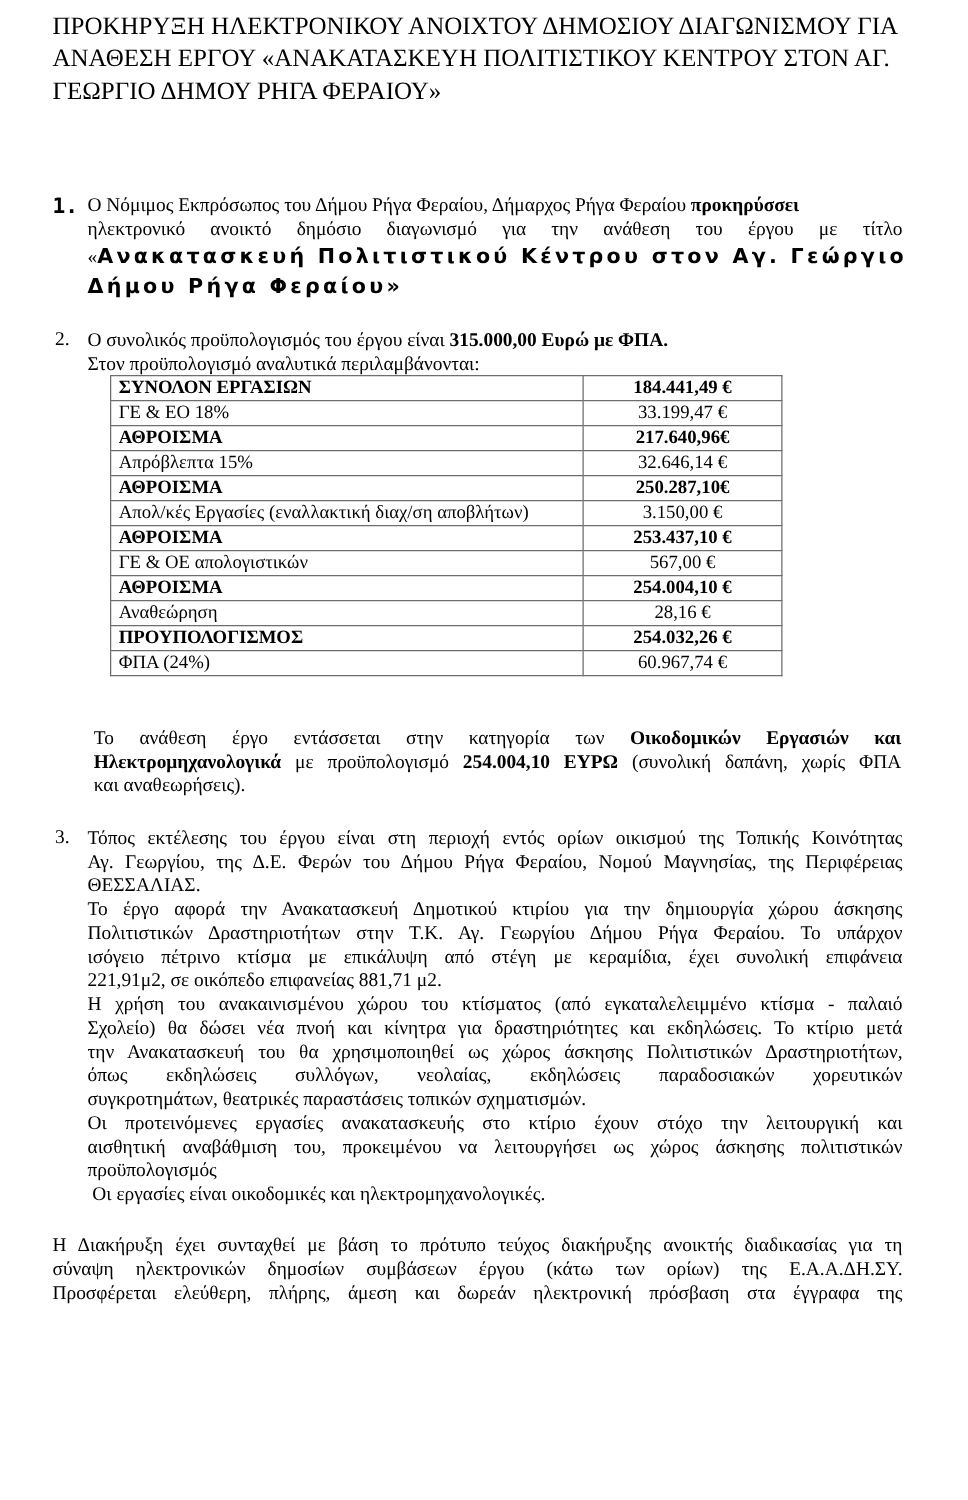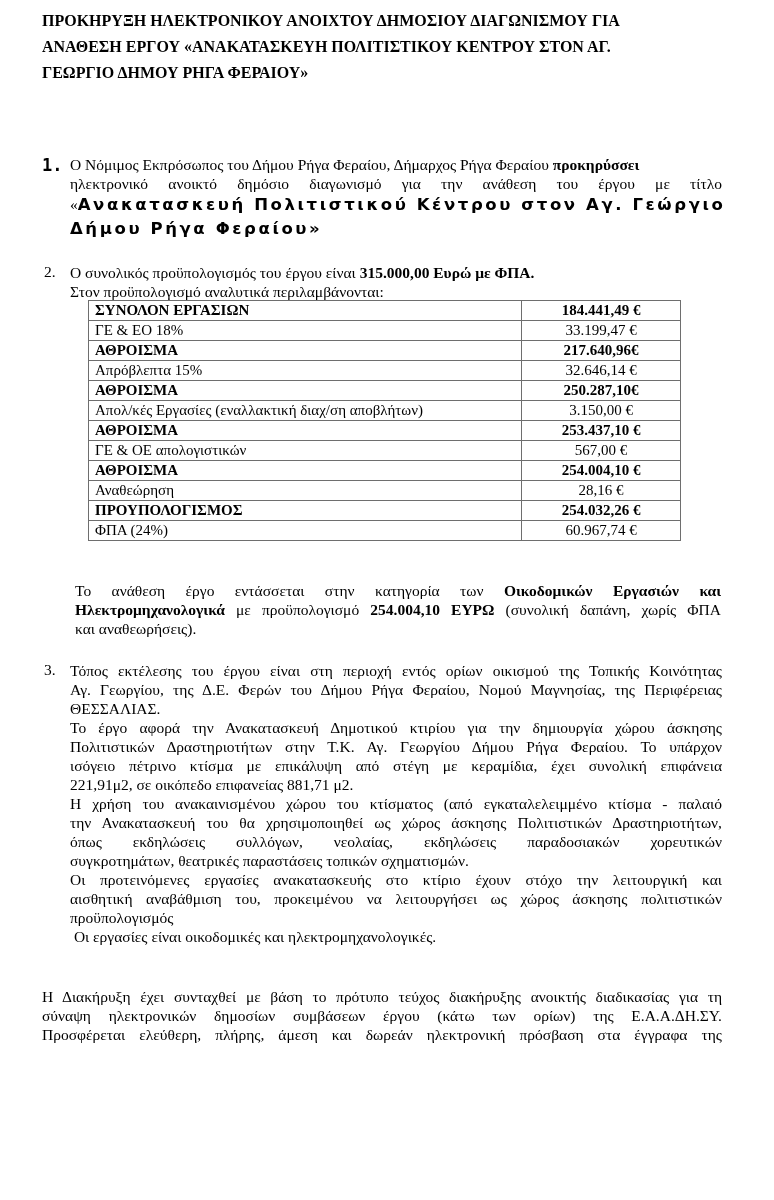--- a/index.html
+++ b/index.html
@@ -1,31 +1,31 @@
 <!DOCTYPE html>
 <html><head>
 <meta charset="utf-8">
 <style>
   html, body { margin: 0; padding: 0; background: #ffffff; }
   body { width: 774px; height: 1200px; overflow: hidden; position: relative;
          font-family: "Liberation Serif", serif; color: #000; }
   .title { position: absolute; left: 42px; top: 8px; width: 700px;
-           font-weight: bold; font-size: 16px; line-height: 26px; letter-spacing: 0px; }
+           font-weight: normal; font-size: 20px; line-height: 26px; letter-spacing: 0px; }
   .title div { white-space: nowrap; }
   .para { position: absolute; font-size: 15.5px; line-height: 19px; text-align: justify; }
   .para .ln { display: block; white-space: nowrap; }
   .just { text-align: justify; text-align-last: justify; display: block; white-space: normal; }
   .num1 { position: absolute; left: 42px; top: 155px; font-family: "DejaVu Sans Mono", monospace;
           font-weight: bold; font-size: 17px; }
   .sec1 { left: 70px; top: 155px; width: 652px; }
   .sans-bold { font-family: "DejaVu Sans", sans-serif; font-weight: bold; font-size: 16.5px;
                letter-spacing: 2.6px; line-height: 24px; }
   .num2 { position: absolute; left: 44px; top: 263px; font-size: 15.5px; }
   .sec2 { left: 70px; top: 263px; width: 660px; }
-  table.budget { position: absolute; left: 88px; top: 300px; width: 593px; border-collapse: collapse;
+  table.budget { position: absolute; left: 88px; top: 300px; width: 538px; border-collapse: collapse;
                  font-size: 15px; }
   table.budget td { border: 1px solid #6e6e6e; height: 19px; padding: 0 6px; line-height: 19px; }
   table.budget td.amt { text-align: center; width: 146px; padding-right: 6px; }
   table.budget tr.bold td { font-weight: bold; }
   .sec2b { left: 75px; top: 581px; width: 646px; }
   .num3 { position: absolute; left: 44px; top: 661px; font-size: 15.5px; }
   .sec3 { left: 70px; top: 661px; width: 652px; }
   .sec4 { left: 42px; top: 987px; width: 680px; }
 </style>
 </head>
@@ -113,20 +113,21 @@
 <div class="num3">3.</div>
 <div class="para sec3" id="sec3">
     <span class="just">Τόπος εκτέλεσης του έργου είναι στη περιοχή εντός ορίων οικισμού της Τοπικής Κοινότητας</span>
     <span class="just">Αγ. Γεωργίου, της Δ.Ε. Φερών του Δήμου Ρήγα Φεραίου, Νομού Μαγνησίας, της Περιφέρειας</span>
     <span class="ln" style="white-space: pre;">ΘΕΣΣΑΛΙΑΣ.</span>
     <span class="just">Το έργο αφορά την Ανακατασκευή Δημοτικού κτιρίου για την δημιουργία χώρου άσκησης</span>
     <span class="just">Πολιτιστικών Δραστηριοτήτων στην Τ.Κ.  Αγ. Γεωργίου  Δήμου Ρήγα Φεραίου.   Το υπάρχον</span>
     <span class="just">ισόγειο πέτρινο  κτίσμα με επικάλυψη από στέγη με κεραμίδια, έχει συνολική επιφάνεια</span>
     <span class="ln" style="white-space: pre;">221,91μ2, σε οικόπεδο επιφανείας 881,71 μ2.</span>
     <span class="just">Η χρήση του ανακαινισμένου χώρου του κτίσματος (από εγκαταλελειμμένο κτίσμα - παλαιό</span>
+    <span class="just">Σχολείο) θα δώσει νέα πνοή και κίνητρα για δραστηριότητες και εκδηλώσεις. Το κτίριο μετά</span>
     <span class="just">την Ανακατασκευή του θα χρησιμοποιηθεί ως χώρος άσκησης Πολιτιστικών Δραστηριοτήτων,</span>
     <span class="just">όπως εκδηλώσεις συλλόγων, νεολαίας, εκδηλώσεις παραδοσιακών χορευτικών</span>
     <span class="ln" style="white-space: pre;">συγκροτημάτων, θεατρικές παραστάσεις τοπικών σχηματισμών.</span>
     <span class="just">Οι προτεινόμενες εργασίες ανακατασκευής στο κτίριο έχουν στόχο την λειτουργική και</span>
     <span class="just">αισθητική αναβάθμιση του, προκειμένου να λειτουργήσει ως χώρος άσκησης πολιτιστικών</span>
     <span class="ln" style="white-space: pre;">προϋπολογισμός</span>
     <span class="ln" style="white-space: pre;"> Οι εργασίες είναι οικοδομικές και ηλεκτρομηχανολογικές.</span>
   </div>
 
 <div class="para sec4" id="sec4">

